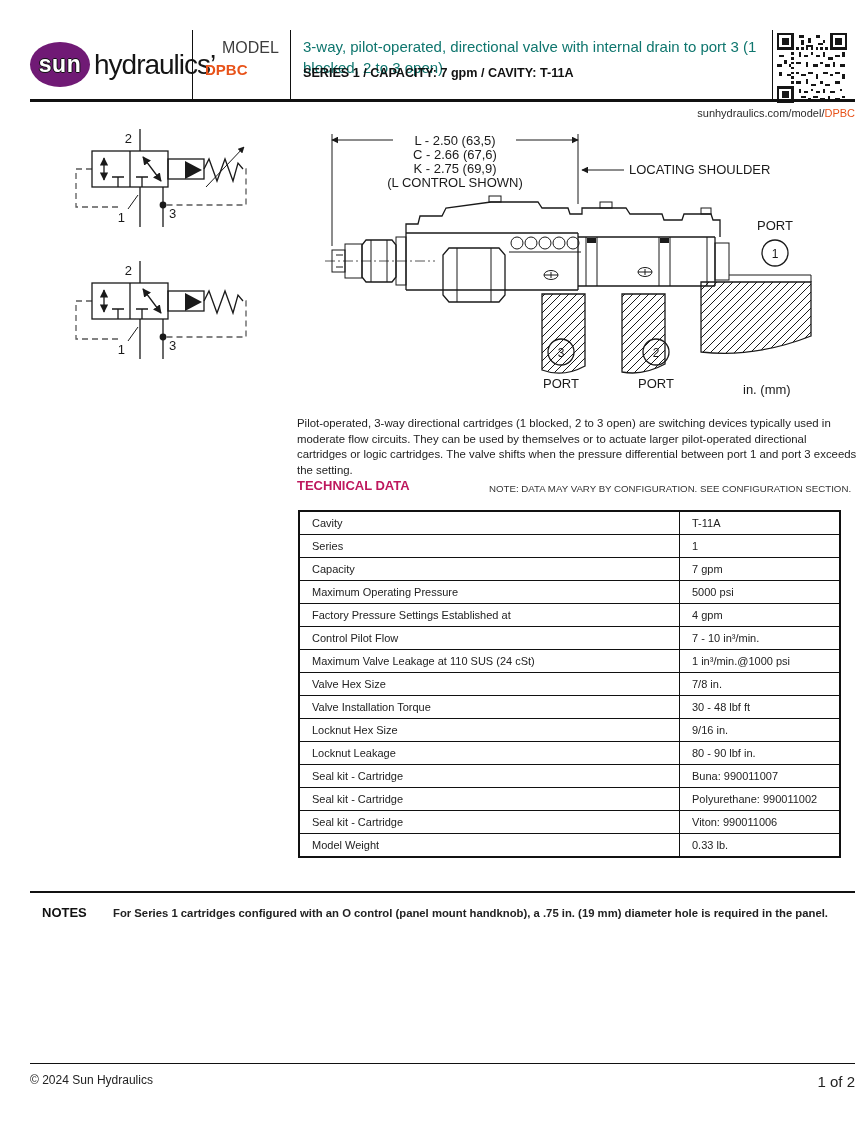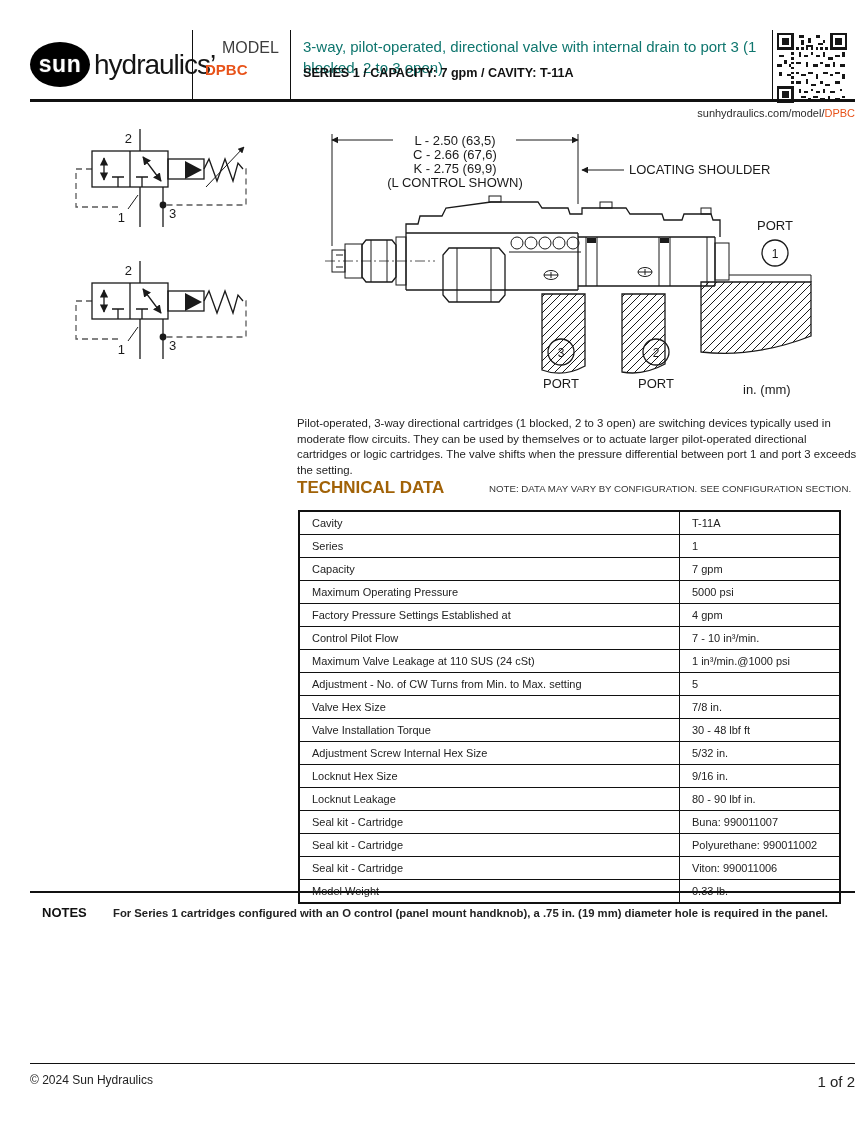--- a/index.html
+++ b/index.html
@@ -4,21 +4,21 @@
 <style>
   html,body{margin:0;padding:0;background:#ffffff;}
   .page{
     position:relative;width:867px;height:1122px;background:#fff;
     font-family:"Liberation Sans","DejaVu Sans",sans-serif;color:#1a1a1a;
     outline:1px solid #c9c9c9;overflow:hidden;
   }
   .abs{position:absolute;}
   
   .logo{left:30px;top:42px;display:flex;align-items:center;gap:4px;}
-  .logo-sun{width:60px;height:45px;background:#000000;border-radius:50%;
+  .logo-sun{width:60px;height:45px;background:#701a75;border-radius:50%;
     display:flex;align-items:center;justify-content:center;color:#fff;
     font-weight:800;font-size:23px;letter-spacing:.5px;
     text-shadow:-1px 0 #111,1px 0 #111,0 -1px #111,0 1px #111;}
   .logo-word{font-weight:400;font-size:28px;color:#151515;letter-spacing:-1px;}
   .vline{width:0;border-left:1.5px solid #111;}
   .v1{left:192px;top:30px;height:70px;}
   .v2{left:290px;top:30px;height:70px;}
   .v3{left:772px;top:30px;height:70px;}
   .model-label{left:222px;top:39px;font-size:16px;color:#3d3d3d;}
   .model-code{left:205px;top:61px;font-size:15px;font-weight:bold;color:#e8531a;}
@@ -32,21 +32,21 @@
   .sym1{left:62px;top:121px;}
   .sym2{left:62px;top:253px;}
   .cart{left:323px;top:124px;}
   svg text{font-family:"Liberation Sans","DejaVu Sans",sans-serif;fill:#1a1a1a;}
   .ln{stroke:#1a1a1a;stroke-width:1.3;fill:none;}
   .lnthin{stroke:#1a1a1a;stroke-width:1;fill:none;}
   .dash{stroke:#5a5a5a;stroke-width:1.3;fill:none;stroke-dasharray:6 4;}
   .cl{stroke:#555;stroke-width:1;fill:none;stroke-dasharray:10 3 2 3;}
   
   .description{left:297px;top:416px;width:561px;font-size:11.4px;line-height:1.36;color:#222;}
-  .tech-heading{left:297px;top:478px;font-size:17px;font-weight:bold;color:#a16207;}
+  .tech-heading{left:297px;top:478px;font-size:13px;font-weight:bold;color:#be185d;}
   .tech-note{left:489px;top:483px;width:366px;font-size:9.7px;color:#333;}
   
   .spec-table{left:298px;top:510px;width:543px;border-collapse:collapse;
     border:2px solid #111;font-size:11px;color:#222;table-layout:fixed;}
   .spec-table td{border:1.4px solid #111;height:20px;padding:1px 12px;vertical-align:middle;}
   .spec-table td.t-label{width:355px;}
   
   .rule-notes{left:30px;top:891px;width:825px;height:1.5px;background:#111;}
   .notes-heading{left:42px;top:905px;font-size:13px;font-weight:bold;color:#111;}
   .notes-text{left:113px;top:907px;width:730px;font-size:11.3px;color:#222;font-weight:bold;}
@@ -256,34 +256,26 @@
         </tr>
         <tr>
           <td class="t-label">Control Pilot Flow</td>
           <td class="t-value">7 - 10 in³/min.</td>
         </tr>
         <tr>
           <td class="t-label">Maximum Valve Leakage at 110 SUS (24 cSt)</td>
           <td class="t-value">1 in³/min.@1000 psi</td>
         </tr>
         <tr>
-          <td class="t-label">Adjustment - No. of CW Turns from Min. to Max. setting</td>
-          <td class="t-value">5</td>
-        </tr>
-        <tr>
           <td class="t-label">Valve Hex Size</td>
           <td class="t-value">7/8 in.</td>
         </tr>
         <tr>
           <td class="t-label">Valve Installation Torque</td>
           <td class="t-value">30 - 48 lbf ft</td>
-        </tr>
-        <tr>
-          <td class="t-label">Adjustment Screw Internal Hex Size</td>
-          <td class="t-value">5/32 in.</td>
         </tr>
         <tr>
           <td class="t-label">Locknut Hex Size</td>
           <td class="t-value">9/16 in.</td>
         </tr>
         <tr>
           <td class="t-label">Locknut Leakage</td>
           <td class="t-value">80 - 90 lbf in.</td>
         </tr>
         <tr>

